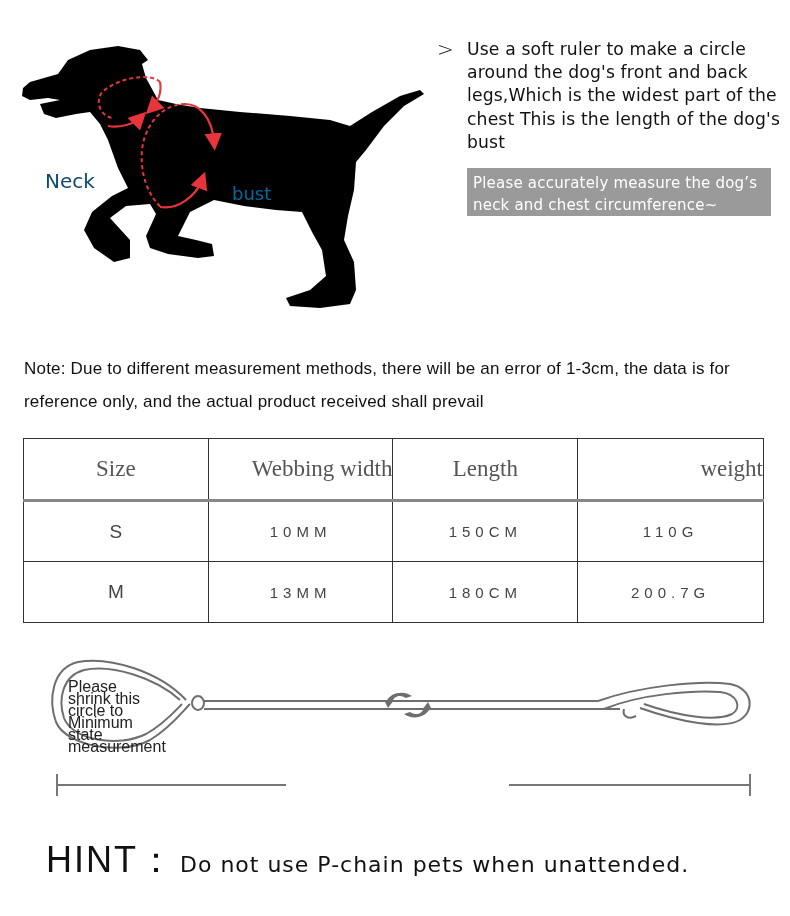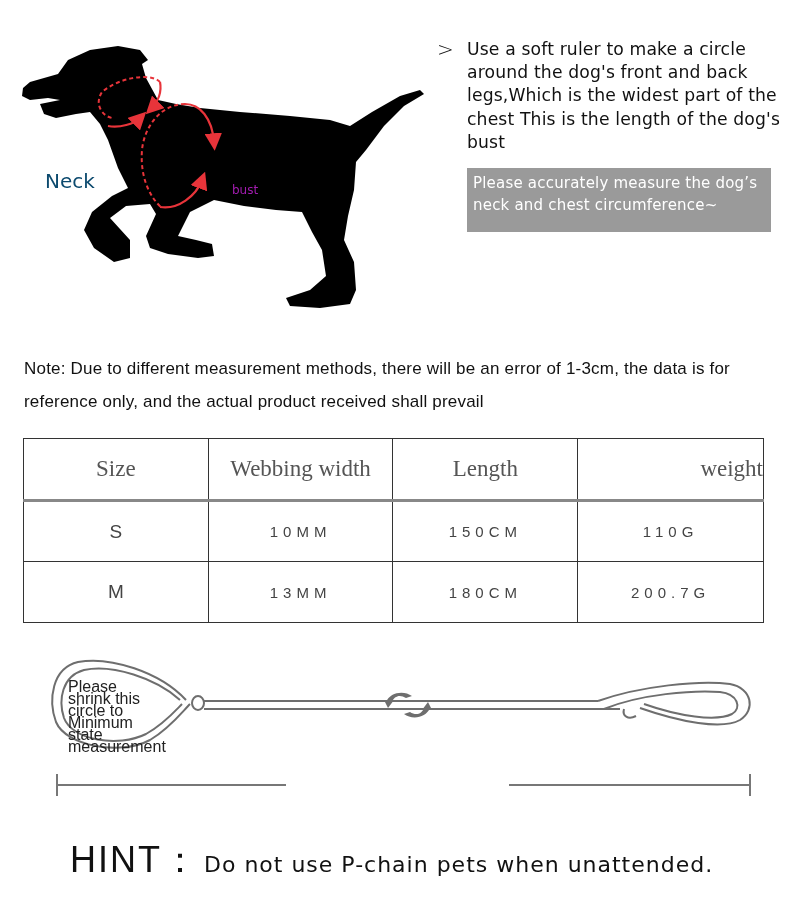--- a/index.html
+++ b/index.html
@@ -2,47 +2,47 @@
 <html><head>
   <meta charset="utf-8">
   <style>
     * { margin: 0; padding: 0; box-sizing: border-box; }
     html, body { width: 790px; height: 916px; background: #ffffff; overflow: hidden; }
     body { position: relative; font-family: "DejaVu Sans", sans-serif; color: #111; }
 
     .dog-figure { position: absolute; left: 0; top: 30px; width: 430px; height: 290px; }
     .dog-figure svg { position: absolute; left: 0; top: 0; }
     .label-neck { position: absolute; left: 45px; top: 139px; font-size: 20px; color: #0c4a6e; }
-    .label-bust { position: absolute; left: 232px; top: 153px; font-size: 12px; color: #a21caf; }
+    .label-bust { position: absolute; left: 232px; top: 153px; font-size: 18px; color: #0369a1; }
 
     .instructions { position: absolute; left: 437px; top: 38px; width: 345px; }
     .instr-block { position: relative; padding-left: 30px; font-size: 17.2px; line-height: 23.2px; color: #111; letter-spacing: 0.15px; }
     .instr-block + .instr-block { margin-top: 12px; }
     .instr-arrow { position: absolute; left: 0; top: 0; font-size: 20px; color: #111; font-weight: 300; }
-    .instr-callout { margin-left: 30px; margin-top: 14px; width: 304px; background: #9a9a9a; color: #fff; font-size: 15px; line-height: 22px; padding: 4px 6px 16px 6px; letter-spacing: 0.2px; }
+    .instr-callout { margin-left: 30px; margin-top: 14px; width: 304px; background: #9a9a9a; color: #fff; font-size: 15px; line-height: 22px; padding: 4px 6px 0 6px; letter-spacing: 0.2px; }
 
     .note { position: absolute; left: 24px; top: 352px; width: 750px; font-family: "Liberation Sans", sans-serif; font-size: 17px; line-height: 33px; color: #111; letter-spacing: 0.2px; }
 
     table.size-table { position: absolute; left: 23px; top: 438px; width: 741px; border-collapse: collapse; }
     .size-table td, .size-table th { border: 1.5px solid #333; text-align: center; font-weight: normal; }
     .size-table th { height: 62px; font-family: Liberation Serif, serif; font-size: 23px; color: #555; }
     .size-table thead tr { border-bottom: 3px solid #888; }
     .size-table td { height: 61px; font-family: "Liberation Sans", sans-serif; font-size: 15px; color: #444; letter-spacing: 5px; }
     .size-table td.size-col { font-size: 19px; letter-spacing: 0; color: #444; }
-    .size-table th.c1 { width: 185px; } .size-table th.c2 { width: 185px; } .size-table th.c3 { width: 185px; } .size-table th.c4 { width: 186px; text-align: right; }
+    .size-table th.c1 { width: 185px; } .size-table th.c2 { width: 185px; text-align: right; } .size-table th.c3 { width: 185px; } .size-table th.c4 { width: 186px; text-align: right; }
 
     .leash { position: absolute; left: 40px; top: 650px; width: 730px; height: 110px; }
     .leash-note { position: absolute; left: 68px; top: 681px; width: 86px; font-family: "Liberation Sans", sans-serif; font-size: 16px; line-height: 12px; color: #222; }
 
     .total-length { position: absolute; left: 56px; top: 772px; width: 695px; height: 26px; }
     .tl-line { position: absolute; top: 12px; height: 2px; background: #777; }
     .tl-tick { position: absolute; top: 2px; width: 2px; height: 22px; background: #777; }
     .tl-text { position: absolute; left: 236px; top: 3px; font-family: "Liberation Sans", sans-serif; font-size: 13px; color: #222; white-space: nowrap; letter-spacing: -0.3px; }
 
-    .hint { position: absolute; left: 46px; top: 836px; white-space: nowrap; color: #111; margin-left: 24px; }
+    .hint { position: absolute; left: 46px; top: 836px; white-space: nowrap; color: #111; }
     .hint-label { font-family: "Liberation Sans", sans-serif; font-size: 36px; letter-spacing: 2px; font-weight: 300; }
     .hint-text { font-family: "DejaVu Sans", sans-serif; font-size: 22px; letter-spacing: 1px; margin-left: 4px; }
   </style>
 </head>
 <body>
 
 <div class="dog-figure">
   <svg width="430" height="290" viewBox="0 30 430 290">
     <defs>
       <marker id="ah" markerWidth="8" markerHeight="8" refX="4" refY="4" orient="auto">

